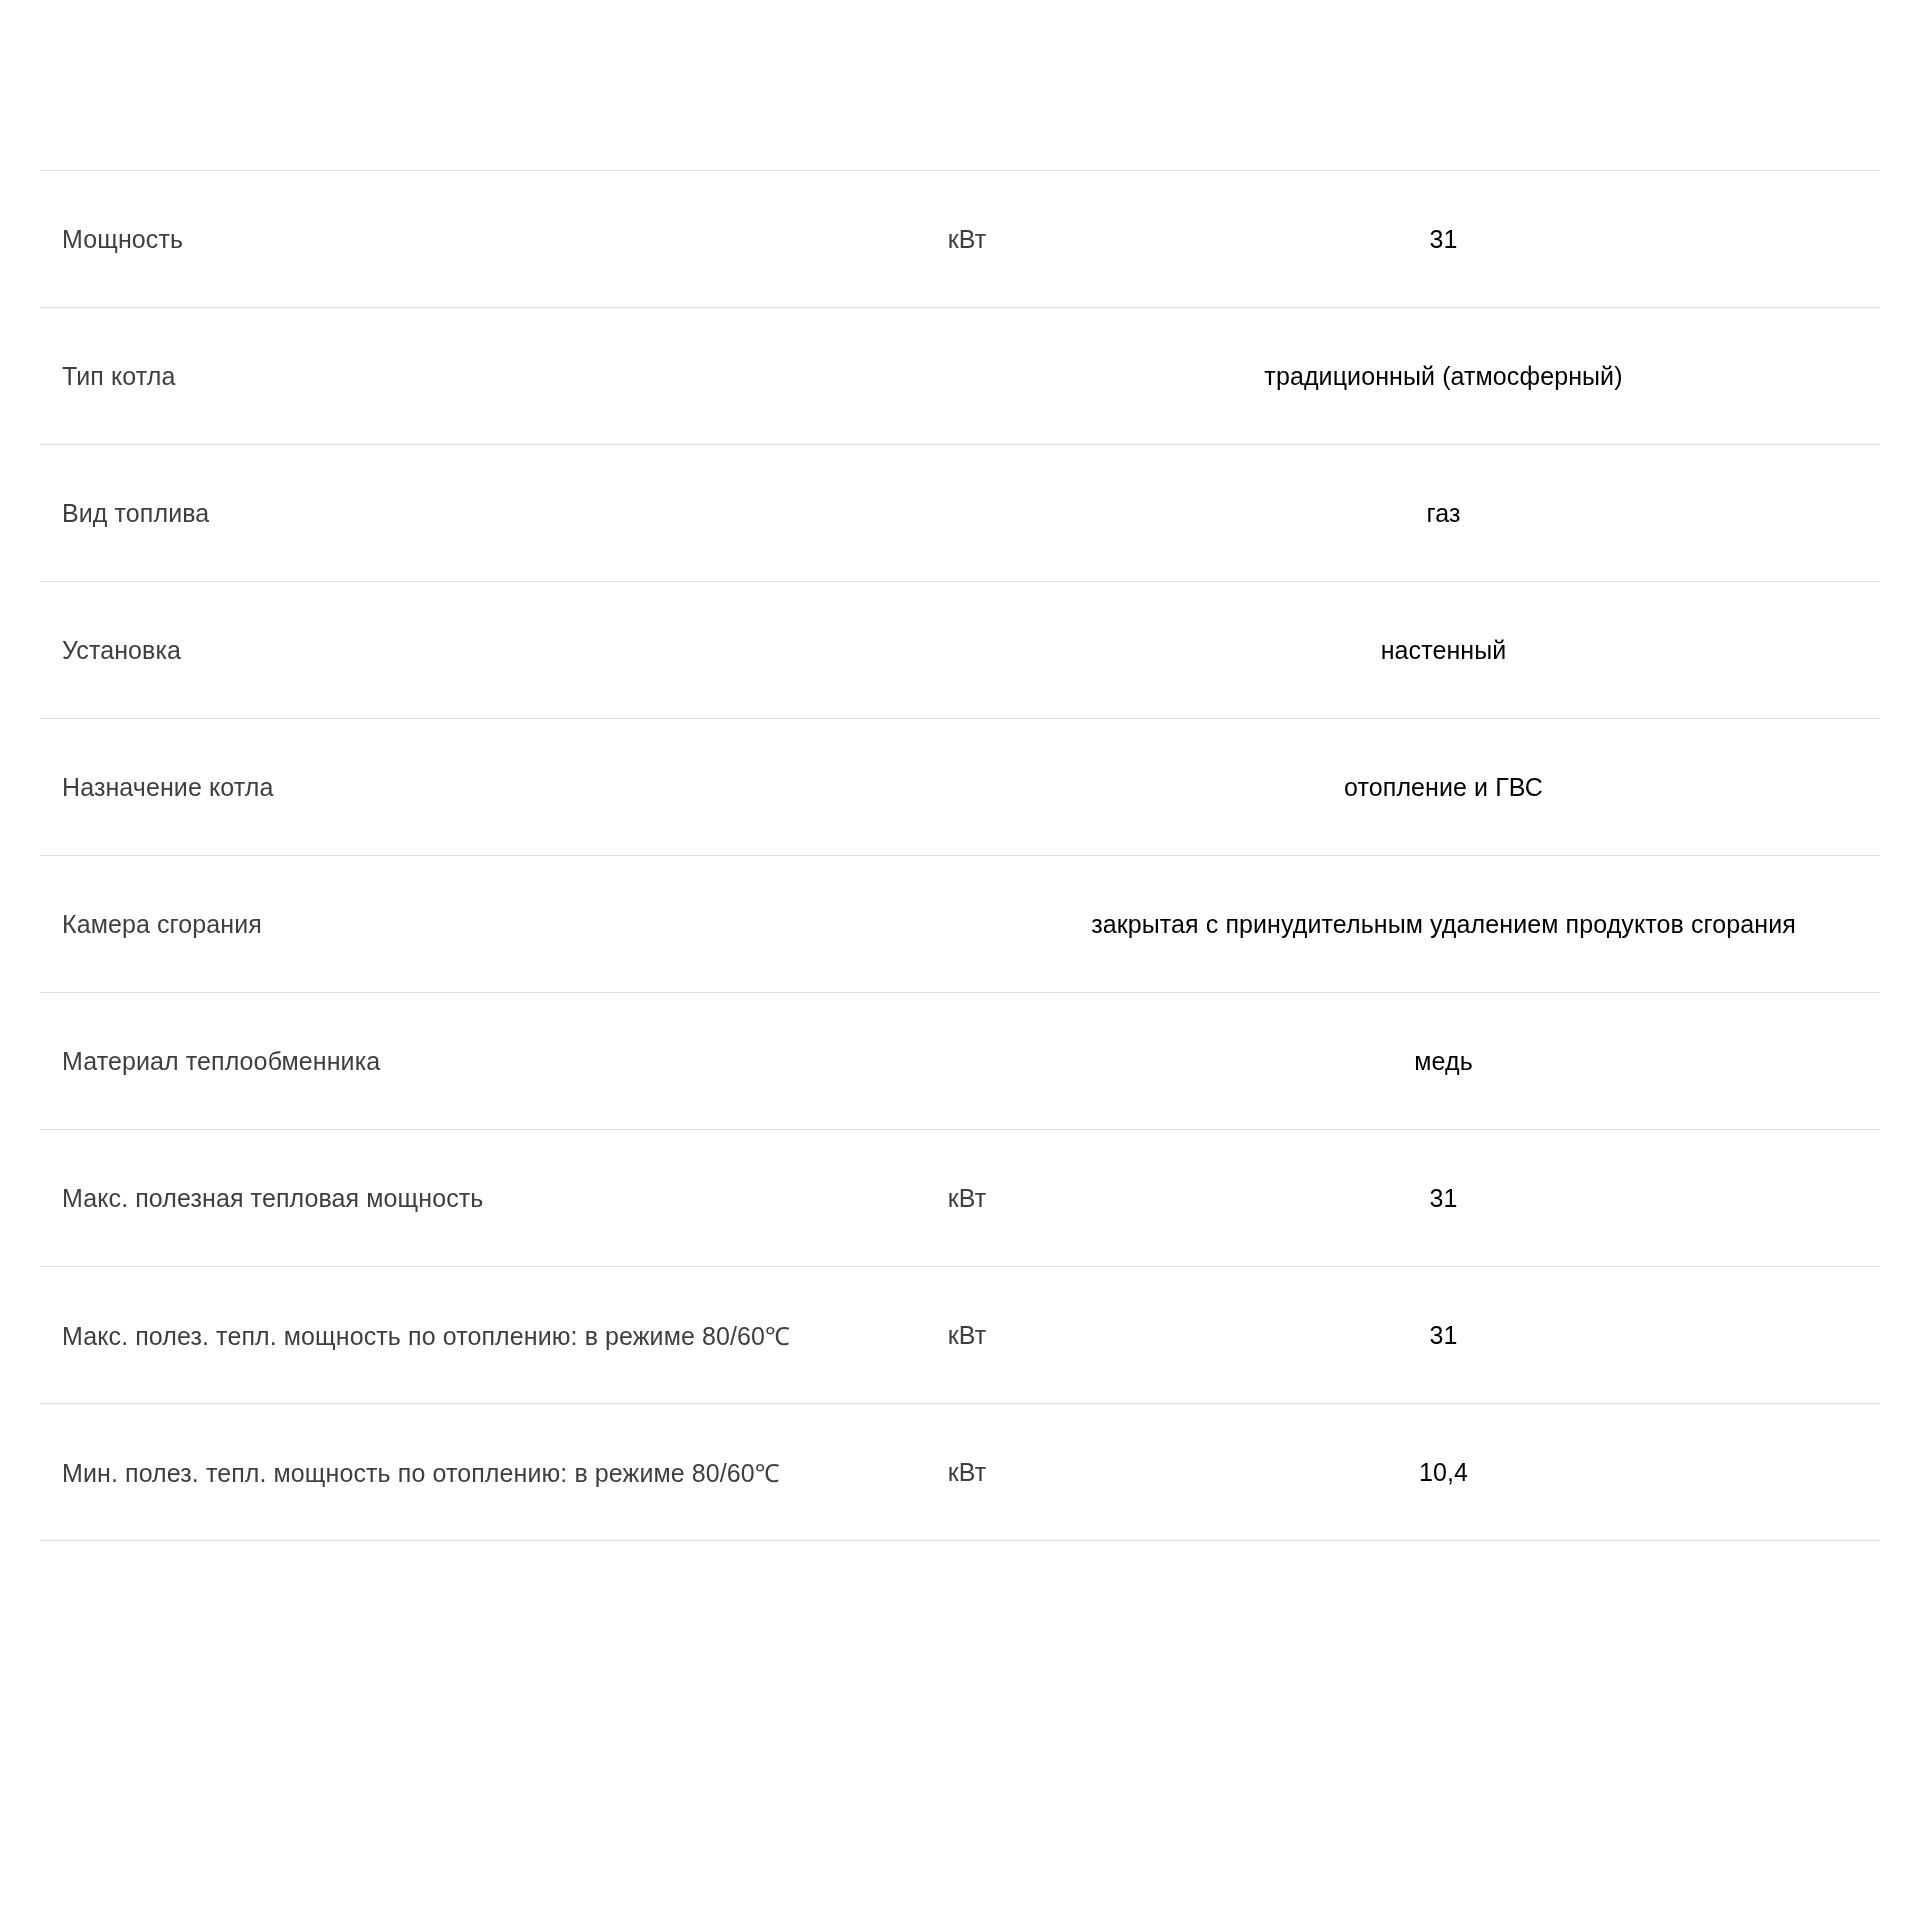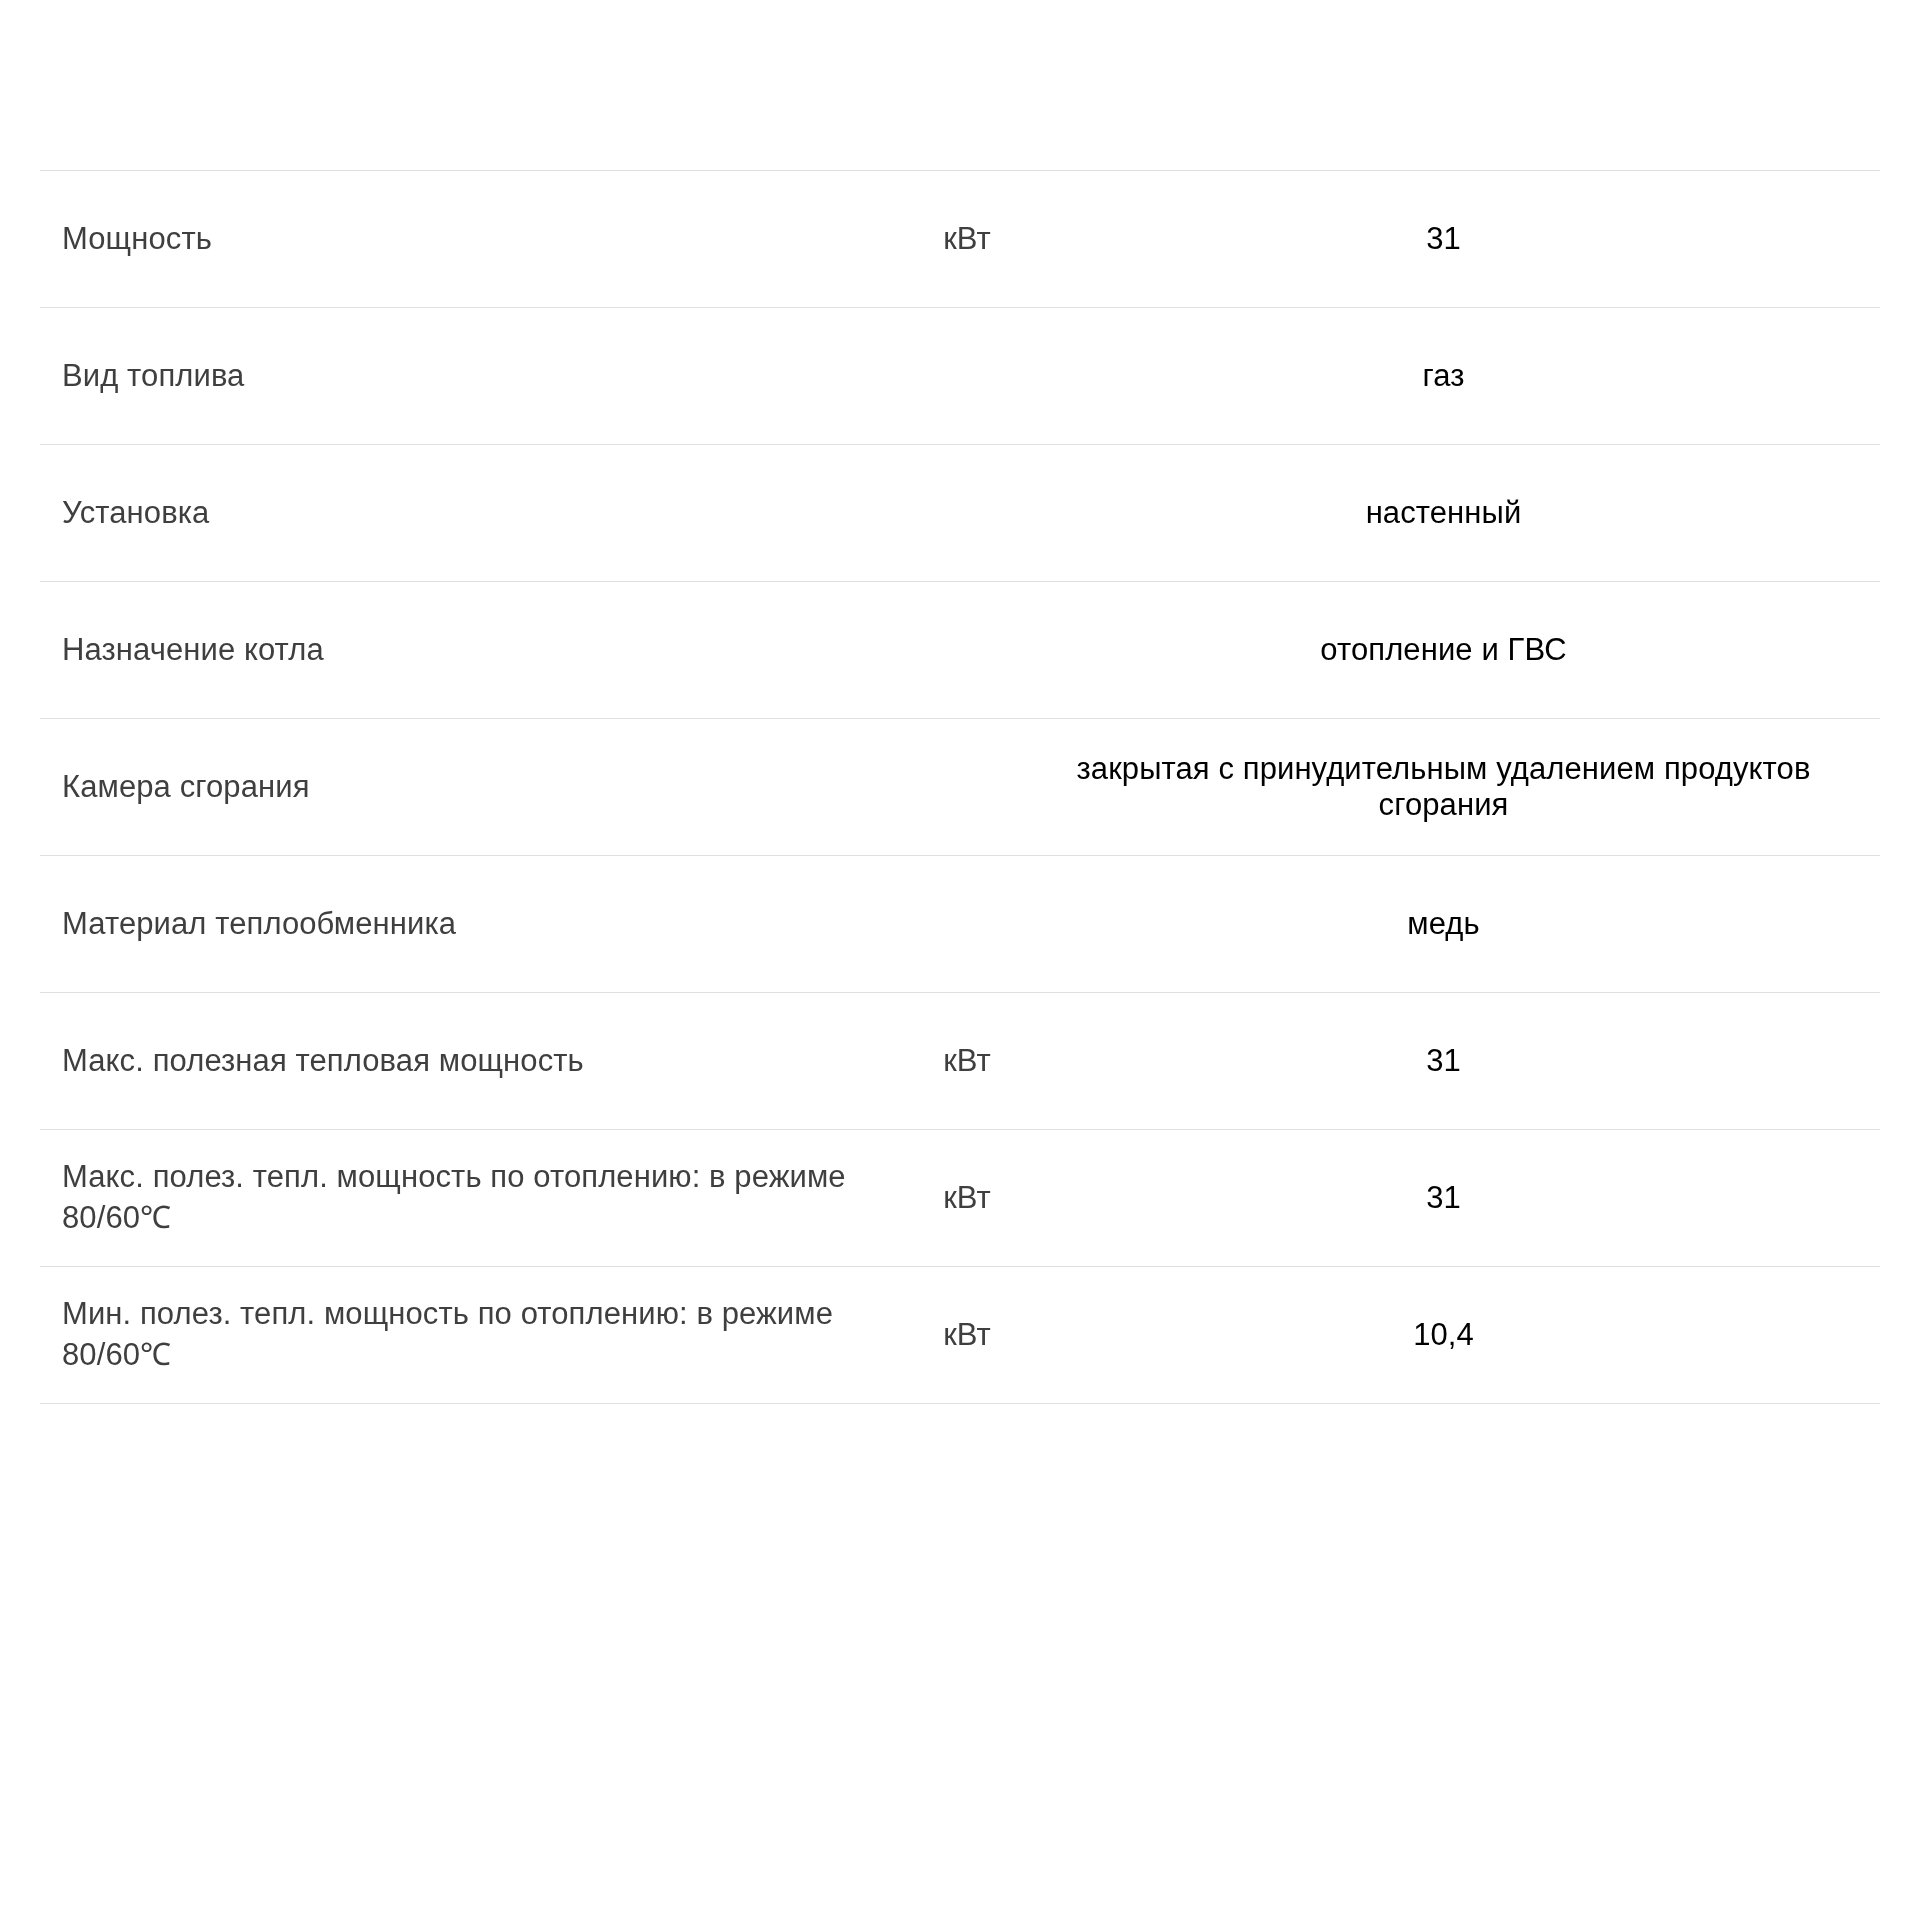--- a/index.html
+++ b/index.html
@@ -31,21 +31,21 @@
   .spec-table tr {
     border-bottom: 1px solid #dfdfdf;
   }
   .spec-table tr:first-child {
     border-top: 1px solid #dfdfdf;
   }
   .spec-table td {
     padding: 0;
     vertical-align: middle;
     height: 136px;
-    font-size: 31px;
+    font-size: 25px;
     font-weight: 400;
     letter-spacing: 0.1px;
     color: #3f3f3f;
   }
   td.col-name {
     width: 855px;
     padding-left: 22px;
     text-align: left;
   }
   td.col-unit {
@@ -63,20 +63,25 @@
 </head>
 <body>
 
 <div class="page">
   <table class="spec-table">
     <tbody>
       <tr>
         <td class="col-name">Мощность</td>
         <td class="col-unit">кВт</td>
         <td class="col-value">31</td>
+      </tr>
+      <tr>
+        <td class="col-name">Тип котла</td>
+        <td class="col-unit"></td>
+        <td class="col-value">традиционный (атмосферный)</td>
       </tr>
       <tr>
         <td class="col-name">Вид топлива</td>
         <td class="col-unit"></td>
         <td class="col-value">газ</td>
       </tr>
       <tr>
         <td class="col-name">Установка</td>
         <td class="col-unit"></td>
         <td class="col-value">настенный</td>

